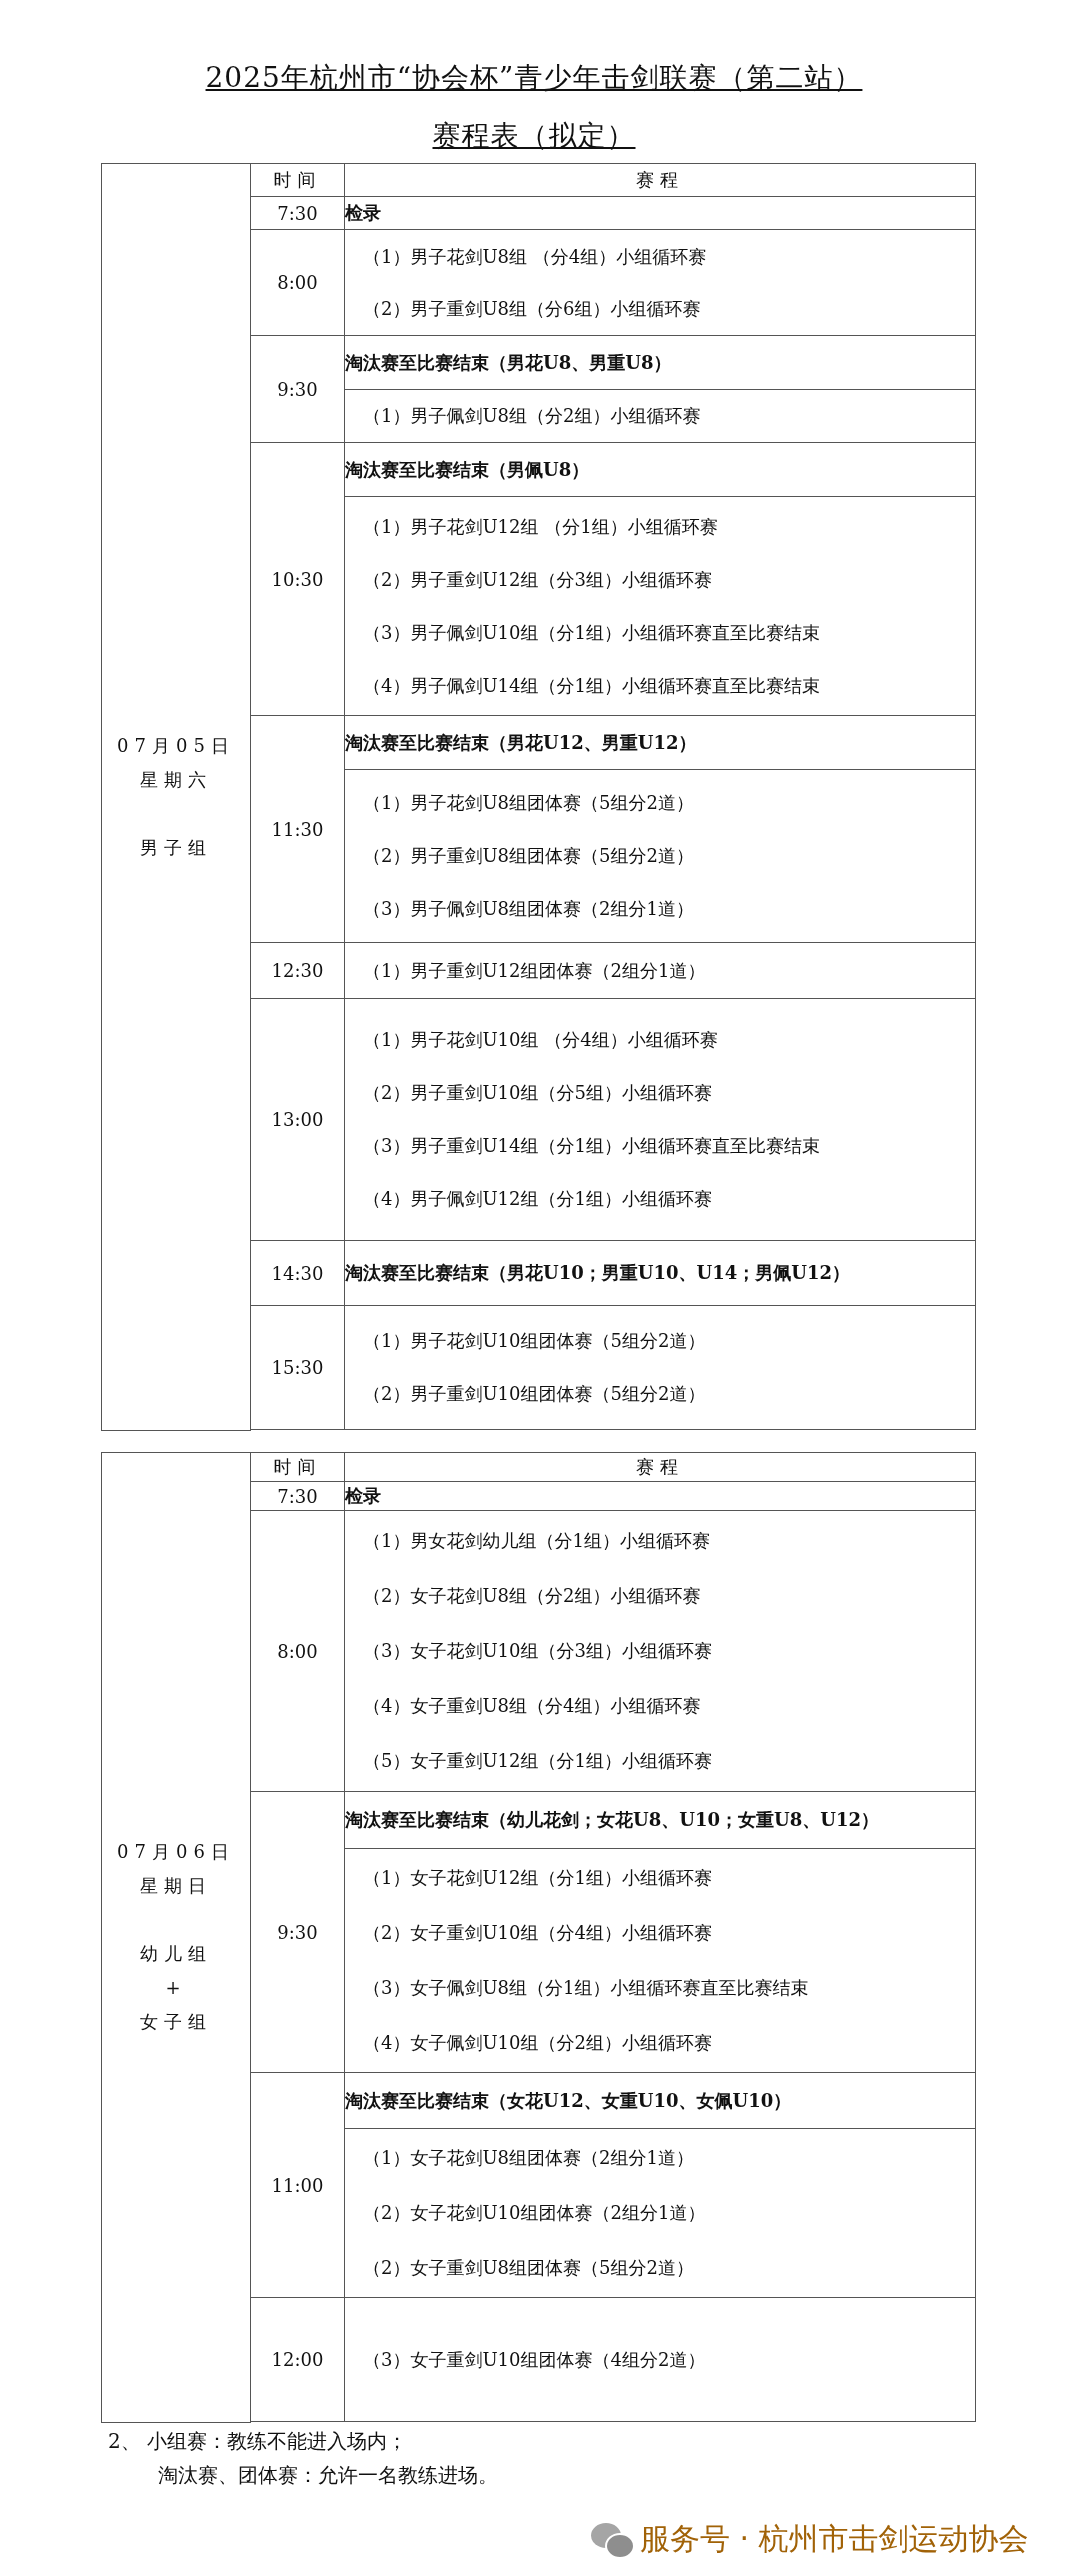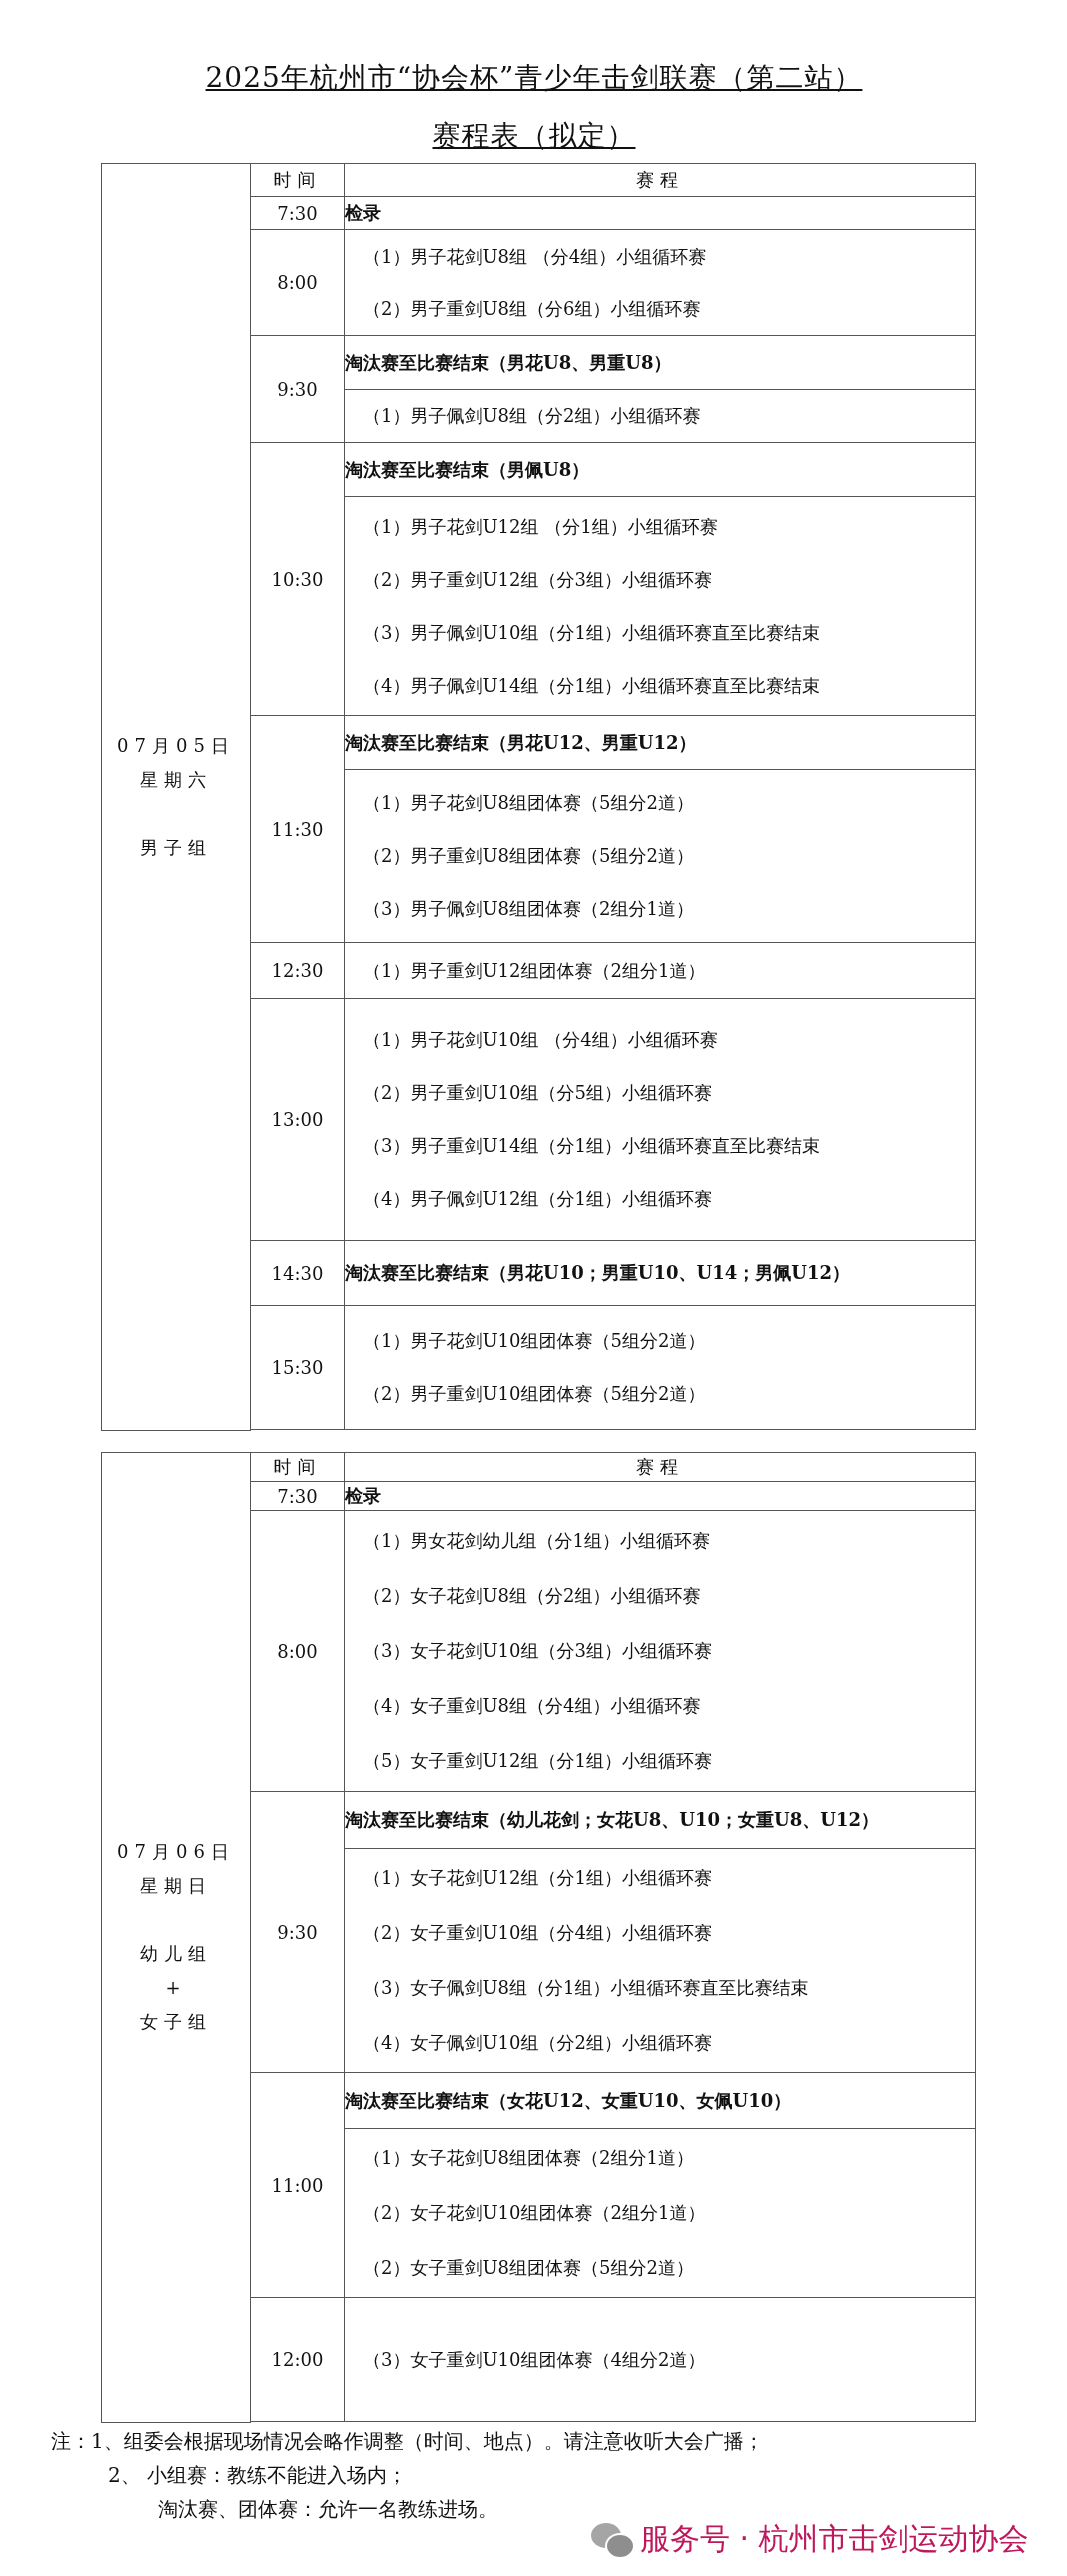--- a/index.html
+++ b/index.html
@@ -18,21 +18,21 @@
   .hdr td { text-align: center; font-size: 21px; letter-spacing: 6px; }
   .time { text-align: center; margin-top: 40px; }
   .day { text-align: center; line-height: 34px; font-size: 20px; }
   .day .gap { height: 34px; }
   .item { padding-left: 18px; display: flex; align-items: center; }
   .ko { font-weight: bold; padding-left: 8px; }
   .checkin { font-weight: bold; padding-left: 8px; border-radius: 12px; }
   .notes { position: absolute; left: 51px; top: 2424px; font-size: 20px; line-height: 34px; }
   .notes .l2 { padding-left: 57px; }
   .notes .l3 { padding-left: 107px; }
-  .watermark { position: absolute; left: 591px; top: 2519px; font-size: 30px; color: #be185d;
+  .watermark { position: absolute; left: 591px; top: 2519px; font-size: 30px; color: #a16207;
                font-family: "DejaVu Sans", "Liberation Sans", sans-serif; display: flex; align-items: center; }
   .wm-icon { width: 43px; height: 38px; margin-right: 6px; position: relative; }
   .wm-icon .b1 { position: absolute; left: 0; top: 2px; width: 30px; height: 25px; border-radius: 50%; background: #a5a5a5; }
   .wm-icon .b2 { position: absolute; left: 14px; top: 12px; width: 26px; height: 22px; border-radius: 50%; background: #8e8e8e; border: 2px solid #fff; }
 </style>
 </head>
 <body>
 
 <div class="title" id="t1">2025年杭州市“协会杯”青少年击剑联赛（第二站）</div>
 <div class="title" id="t2">赛程表（拟定）</div>
@@ -193,21 +193,20 @@
     </td>
   </tr>
   <tr style="height:0;">
         <td style="border:none;"></td>
         <td style="border:none;"></td>
       </tr>
 </tbody>
   </table>
 
 <div class="notes">
-  <div><span>注：</span><span>1、组委会根据现场情况会略作调整（时间、地点）。请注意收听大会广播；</span></div>
   <div class="l2">2、 小组赛：教练不能进入场内；</div>
   <div class="l3">淘汰赛、团体赛：允许一名教练进场。</div>
 </div>
 
 <div class="watermark">
   <span class="wm-icon">
       <span class="b1"></span>
       <span class="b2"></span>
     </span>
   <span>服务号 · 杭州市击剑运动协会</span>

